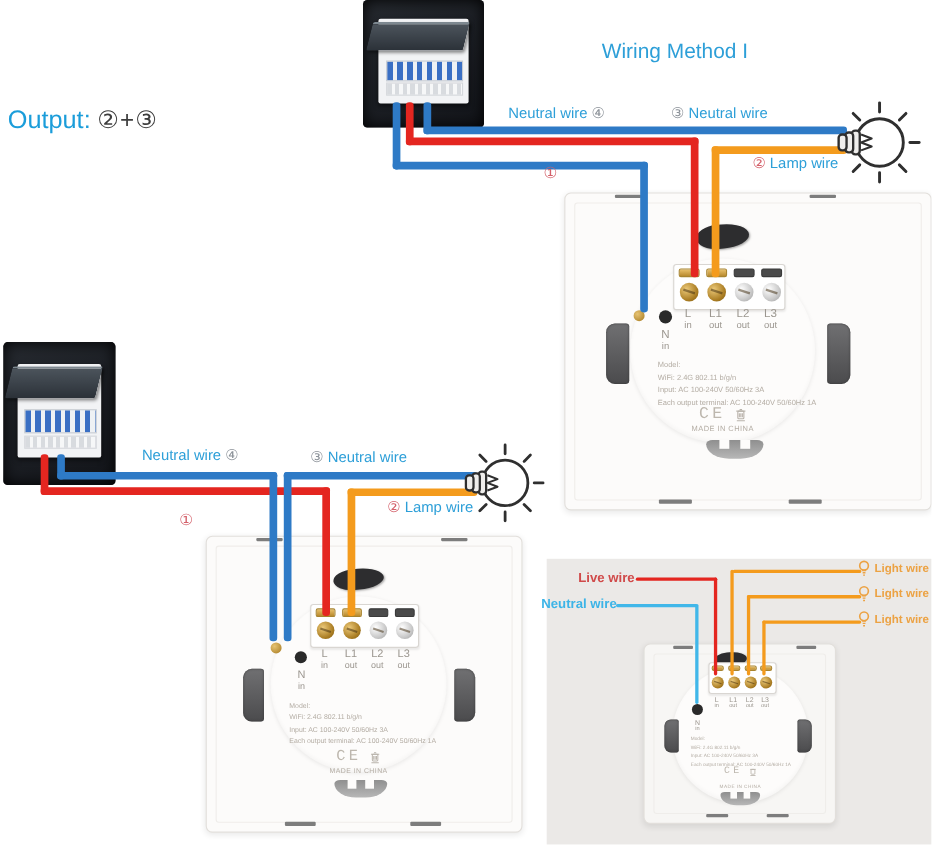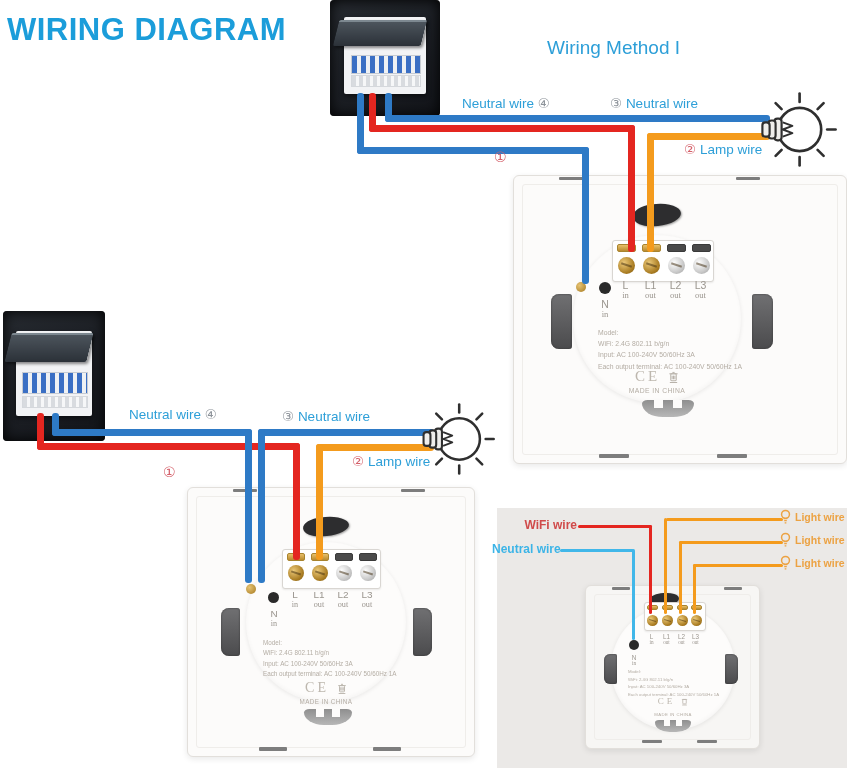--- a/index.html
+++ b/index.html
@@ -44,24 +44,24 @@
   .slot{position:absolute;top:3px;height:8px;border-radius:2px;background:linear-gradient(#e8c06a,#b98a2e);border:1px solid #a8842f;box-sizing:border-box;}
   .slot.dark{background:#4a4a4a;border-color:#3a3a3a;}
   .screw{position:absolute;border-radius:50%;}
   .screw.brass{background:radial-gradient(circle at 35% 35%,#ecc979,#a97c22 65%,#7c5a15);}
   .screw.silver{background:radial-gradient(circle at 35% 35%,#ffffff,#c9c9c9 60%,#9d9d9d);}
   .screw::after{content:"";position:absolute;left:18%;right:18%;top:44%;height:12%;
       background:rgba(60,40,10,.5);transform:rotate(18deg);}
   .nscrew{position:absolute;border-radius:50%;background:radial-gradient(circle at 35% 35%,#e7c372,#a5791f);}
   .ndot{position:absolute;background:#2a2a2a;border-radius:50%;}
   .tl{position:absolute;color:#9b968f;text-align:center;line-height:1.15;font-size:1.05em;}
-  .tl .sub{display:block;font-size:.82em;font-family:Liberation Serif, serif;}
+  .tl .sub{display:block;font-size:.82em;}
   .model{position:absolute;color:#b4ada4;line-height:1.65;white-space:nowrap;}
   .ce{position:absolute;display:flex;align-items:center;justify-content:center;gap:8px;color:#bdb7ae;}
-  .cetxt{letter-spacing:3px;font-family:Liberation Serif, serif;}
+  .cetxt{letter-spacing:3px;font-family:Liberation Mono, monospace;}
   .made{position:absolute;color:#b4ada4;text-align:center;letter-spacing:.4px;white-space:nowrap;}
   .btab{position:absolute;background:linear-gradient(#8f8f8f,#b7b7b7);
       border-radius:6px 6px 22px 22px/4px 4px 14px 14px;}
   .btab::before,.btab::after{content:"";position:absolute;top:0;width:17%;height:48%;background:#fdfcfb;}
   .btab::before{left:24%;}
   .btab::after{right:24%;}
   .mark{position:absolute;background:#7d7d7d;border-radius:1px;}
 
   
   .breaker{position:absolute;background:linear-gradient(145deg,#262a30,#121419);border-radius:4px;
@@ -320,21 +320,23 @@
     </svg>
   <svg class="sbulb" style="left:779px;top:532px;width:13px;height:16px;" viewBox="0 0 12 15">
       <circle cx="6" cy="5" r="3.7" fill="none" stroke="#eca243" stroke-width="1.4"></circle>
       <path d="M4.4 9 h3.2 M4.8 11 h2.4 M5.2 13 h1.6" stroke="#eca243" stroke-width="1.2" fill="none"></path>
     </svg>
   <svg class="sbulb" style="left:779px;top:555px;width:13px;height:16px;" viewBox="0 0 12 15">
       <circle cx="6" cy="5" r="3.7" fill="none" stroke="#eca243" stroke-width="1.4"></circle>
       <path d="M4.4 9 h3.2 M4.8 11 h2.4 M5.2 13 h1.6" stroke="#eca243" stroke-width="1.2" fill="none"></path>
     </svg>
 
-  <div class="title" style="left:7px;top:12px;">WIRING DIAGRAM</div>
+  <div class="legend" style="left:7px;top:95px;">
+    <span>Output:</span><span class="lnums">②+③</span>
+  </div>
 
   <div class="h1" style="left:547px;top:37px;">Wiring Method I</div>
 
   <div class="wl" style="left:462px;top:95px;">
     <span>Neutral wire</span> <span class="gnum">④</span>
   </div>
   <div class="wl" style="left:610px;top:95px;">
     <span class="gnum">③</span> <span>Neutral wire</span>
   </div>
   <div class="wl" style="left:684px;top:141px;">
@@ -350,19 +352,19 @@
   <div class="wl" style="left:282px;top:408px;">
     <span class="gnum">③</span> <span>Neutral wire</span>
   </div>
   <div class="wl" style="left:352px;top:453px;">
     <span class="rnum">②</span> <span>Lamp wire</span>
   </div>
   <div class="wl rnum" style="left:163px;top:464px;font-size:14px;">
     <span>①</span>
   </div>
 
-  <div class="g3l live" style="left:497px;top:518px;width:80px;text-align:right;">WiFi wire</div>
+  <div class="g3l live" style="left:497px;top:518px;width:80px;text-align:right;">Live wire</div>
   <div class="g3l neut" style="left:492px;top:542px;">Neutral wire</div>
   <div class="g3l light" style="left:795px;top:511px;">Light wire</div>
   <div class="g3l light" style="left:795px;top:534px;">Light wire</div>
   <div class="g3l light" style="left:795px;top:557px;">Light wire</div>
 
 </div>
 
 </body></html>

